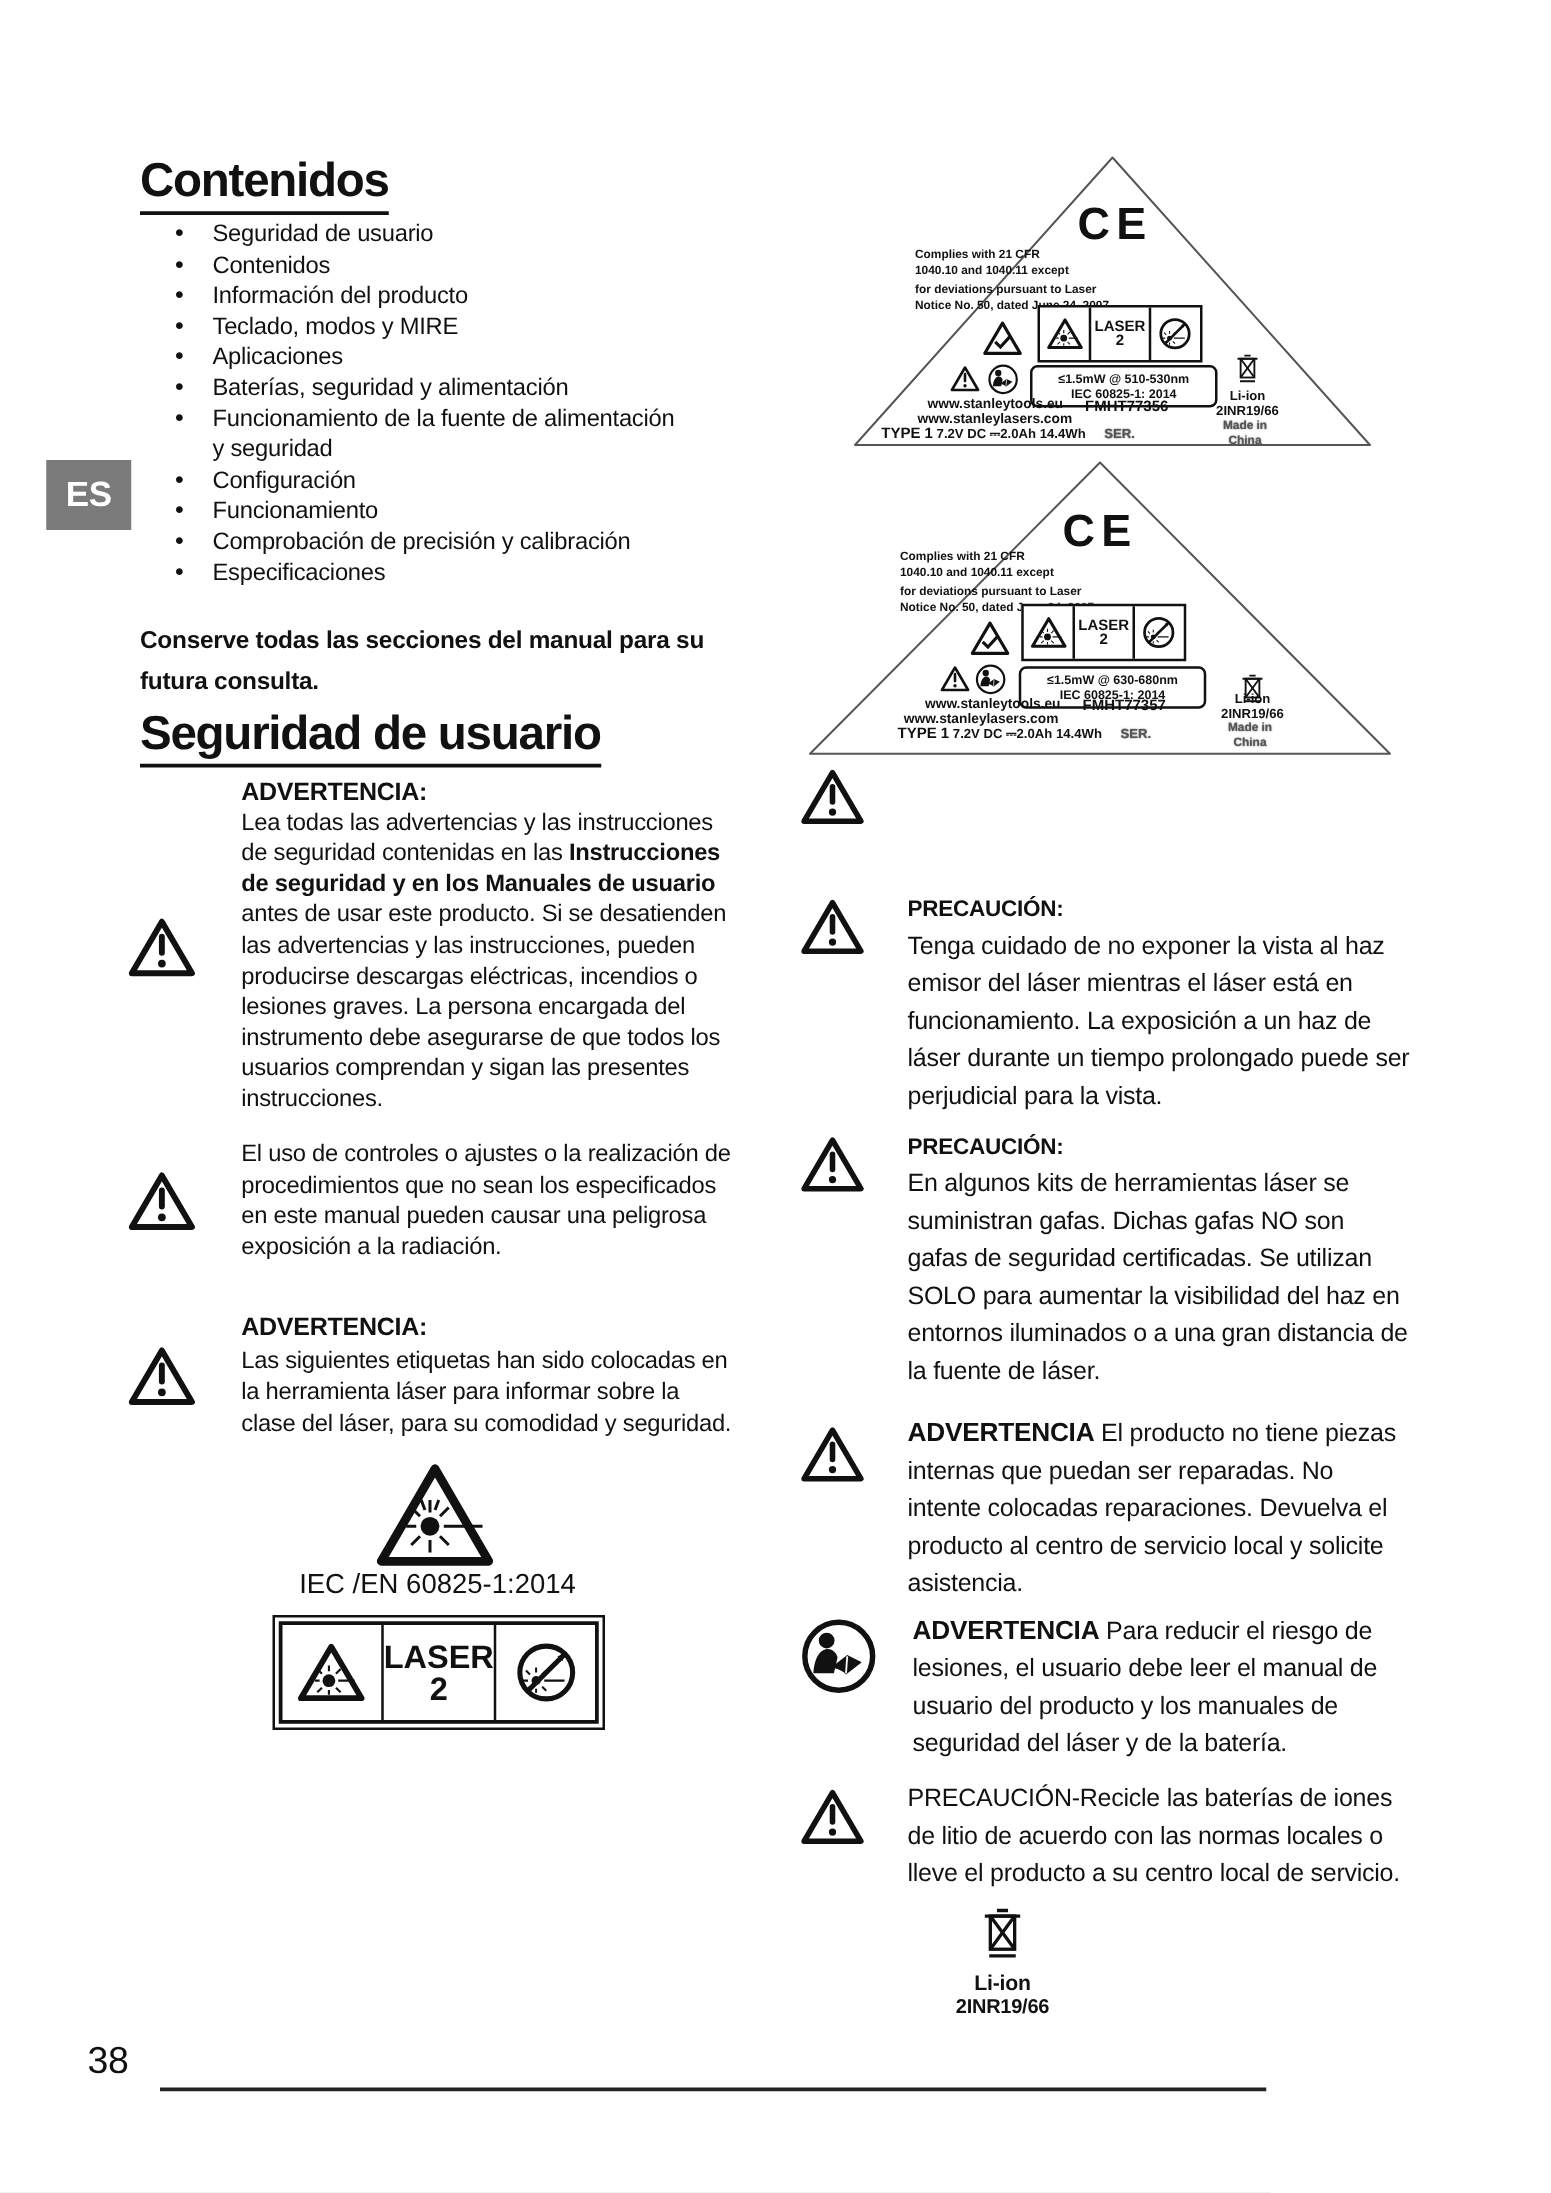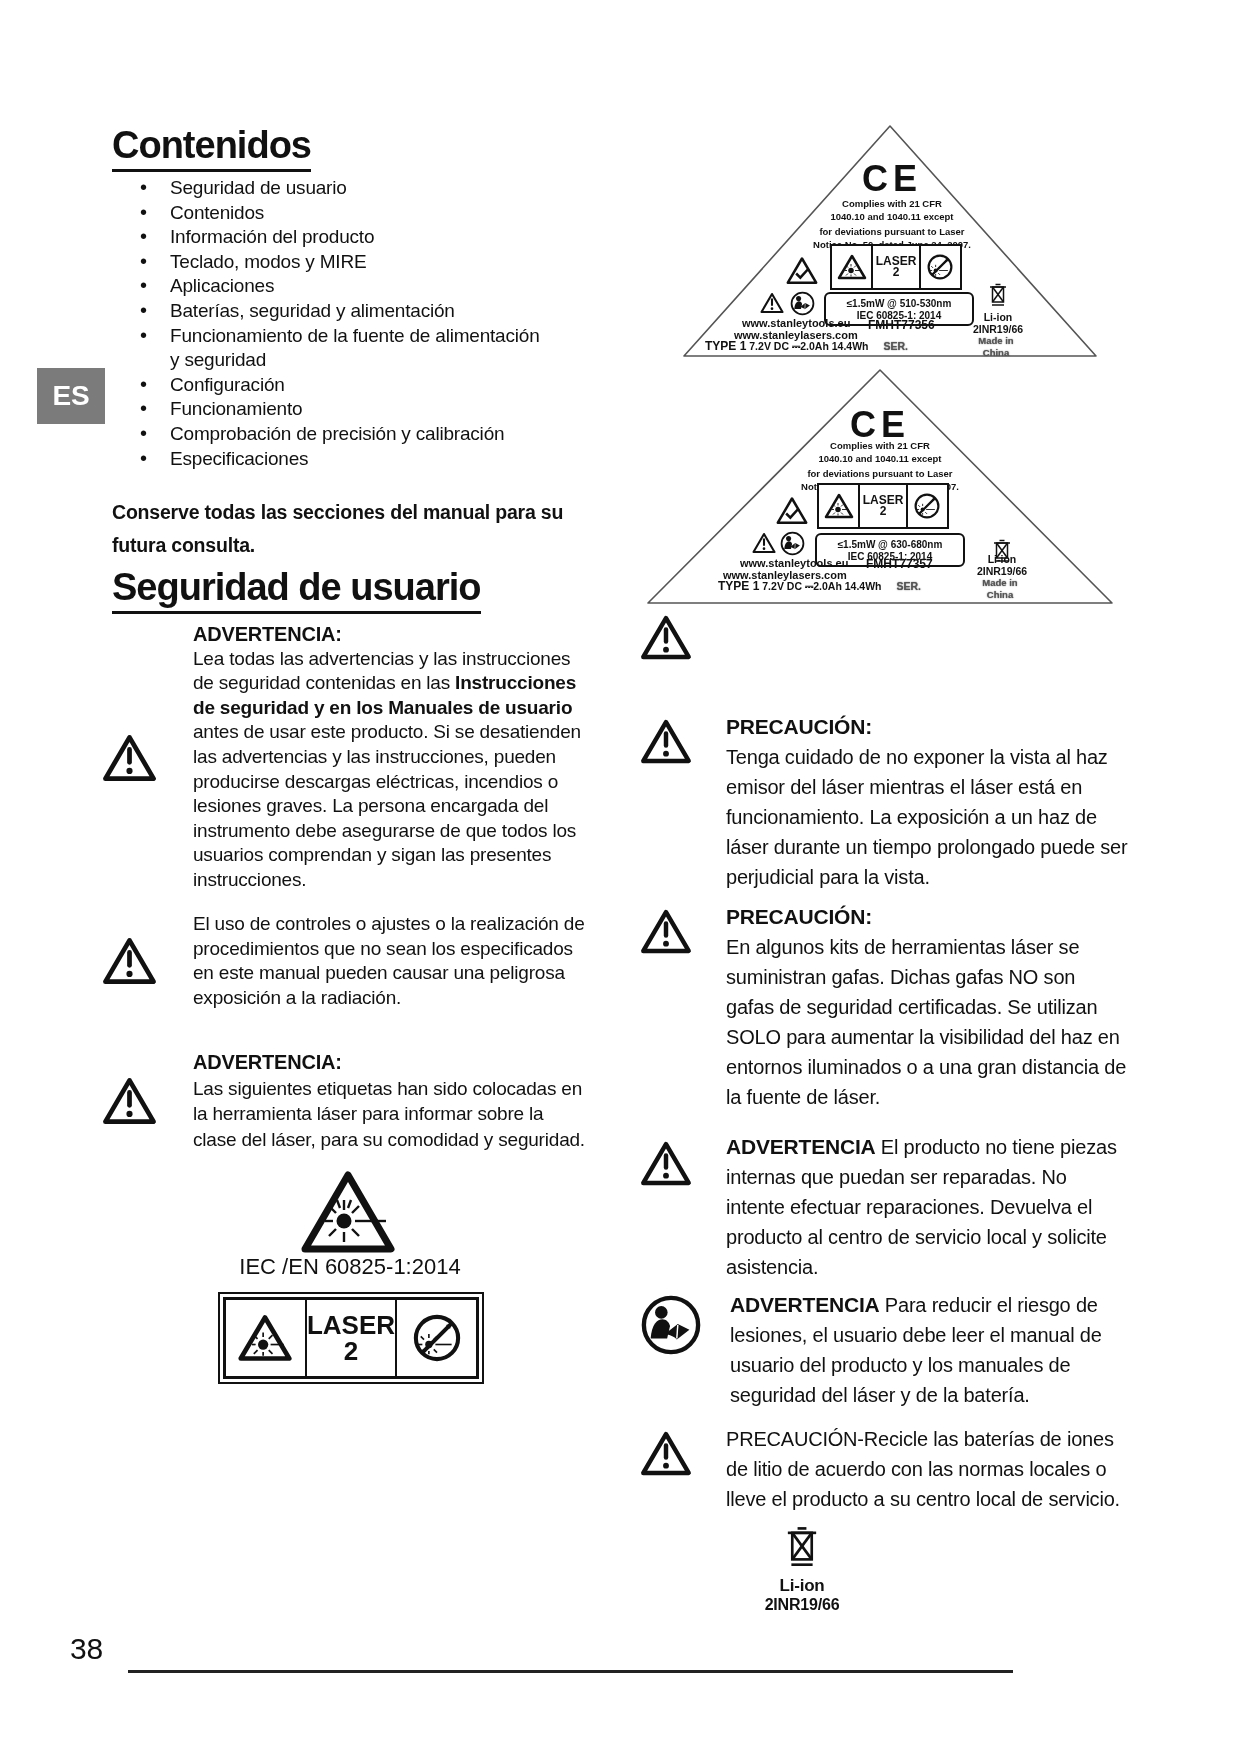--- a/index.html
+++ b/index.html
@@ -31,39 +31,39 @@
          padding:3px;box-sizing:border-box;}
   .l2inner{border:3px solid #111;height:100%;box-sizing:border-box;display:flex;}
   .l2cell{display:flex;align-items:center;justify-content:center;flex:1;}
   .l2cell + .l2cell{border-left:2.5px solid #111;}
   .l2cell svg{width:56px;height:52px;}
   .l2word{text-align:center;font-weight:700;font-size:26px;line-height:26px;letter-spacing:0;}
   
   .tl{position:absolute;}
   .tl .outline{position:absolute;left:0;top:0;}
   .tl .ce{position:absolute;font-weight:700;font-size:36px;letter-spacing:5px;text-align:center;width:140px;}
-  .tl .comp{position:absolute;font-weight:700;font-size:9.5px;line-height:12.5px;text-align:center;width:320px;letter-spacing:0;}
+  .tl .comp{position:absolute;font-weight:700;font-size:9.5px;line-height:12.5px;text-align:left;width:320px;letter-spacing:0;}
   .strip{position:absolute;border:2.5px solid #111;display:flex;background:#fff;box-sizing:border-box;}
   .strip .sc{display:flex;align-items:center;justify-content:center;}
   .strip .sc + .sc{border-left:2px solid #111;}
   .strip svg{width:30px;height:28px;}
   .strip .sw{font-weight:700;font-size:12px;line-height:11.5px;text-align:center;width:44px;letter-spacing:0;}
   .pbox{position:absolute;border:2px solid #111;border-radius:6px;text-align:center;
         font-weight:700;font-size:10px;line-height:11.5px;padding-top:4px;box-sizing:border-box;background:#fff;letter-spacing:0;}
   .sm{position:absolute;font-weight:700;letter-spacing:0;}
   .blurry{color:#555;text-shadow:0 0 1.3px #555;}
   .mini{position:absolute;}
   .licol{position:absolute;width:64px;text-align:center;font-weight:700;font-size:10.5px;line-height:12px;letter-spacing:0;}
   
   .rrow{position:absolute;left:640px;width:492px;display:flex;}
   .rrow .ic{flex:0 0 58px;}
   .rrow .ic svg{width:52px;height:47px;}
   .rrow .ic svg.book{width:62px;height:62px;}
   .rrow .tx{margin-left:28px;width:402px;font-size:20px;line-height:30px;}
-  .rrow .tx .hd{font-weight:700;font-size:21px;}
+  .rrow .tx .hd{font-weight:700;font-size:18px;}
   .radiation{font-weight:700;font-size:21px;line-height:30px;}
   .bat-foot{position:absolute;left:752px;top:1524px;width:100px;text-align:center;}
   .bat-foot svg{width:36px;height:46px;}
   .bat-foot .b1{font-weight:700;font-size:17px;margin-top:2px;}
   .bat-foot .b2{font-weight:700;font-size:16px;}
   .pageno{position:absolute;left:70px;top:1632px;font-size:30px;}
   .footrule{position:absolute;left:128px;top:1670px;width:885px;height:2.5px;background:#222;}
 </style>
 </head>
 <body>
@@ -350,21 +350,21 @@
     <div class="tx">
       <div class="hd">PRECAUCIÓN:</div>
       <div>En algunos kits de herramientas láser se suministran gafas. Dichas gafas NO son gafas de seguridad certificadas. Se utilizan SOLO para aumentar la visibilidad del haz en entornos iluminados o a una gran distancia de la fuente de láser.</div>
     </div>
   </div>
   <div class="rrow" style="top:1132px">
     <div class="ic" style="padding-top:8px"><svg>
           <use href="#warn-tri"></use>
         </svg></div>
     <div class="tx">
-      <b style="font-size:21px">ADVERTENCIA</b><span> El producto no tiene piezas internas que puedan ser reparadas. No intente efectuar reparaciones. Devuelva el producto al centro de servicio local y solicite asistencia.</span>
+      <b style="font-size:21px">ADVERTENCIA</b><span> El producto no tiene piezas internas que puedan ser reparadas. No intente colocadas reparaciones. Devuelva el producto al centro de servicio local y solicite asistencia.</span>
     </div>
   </div>
   <div class="rrow" style="top:1290px">
     <div class="ic" style="padding-top:4px"><svg class="book">
           <use href="#book-circle"></use>
         </svg></div>
     <div class="tx">
       <b style="font-size:21px">ADVERTENCIA</b><span> Para reducir el riesgo de lesiones, el usuario debe leer el manual de usuario del producto y los manuales de seguridad del láser y de la batería.</span>
     </div>
   </div>

